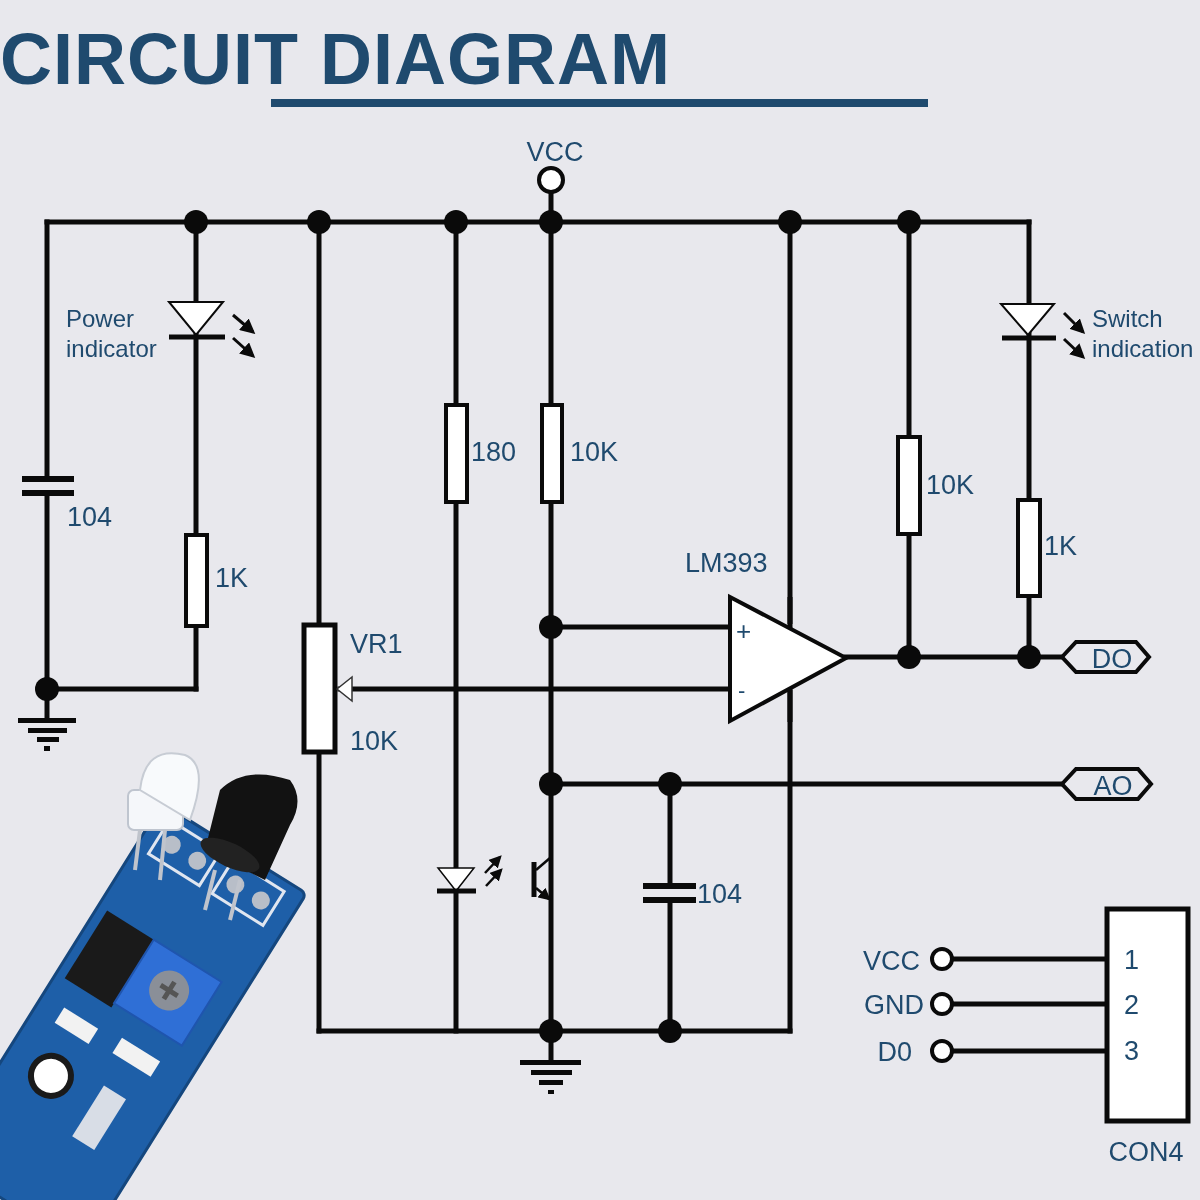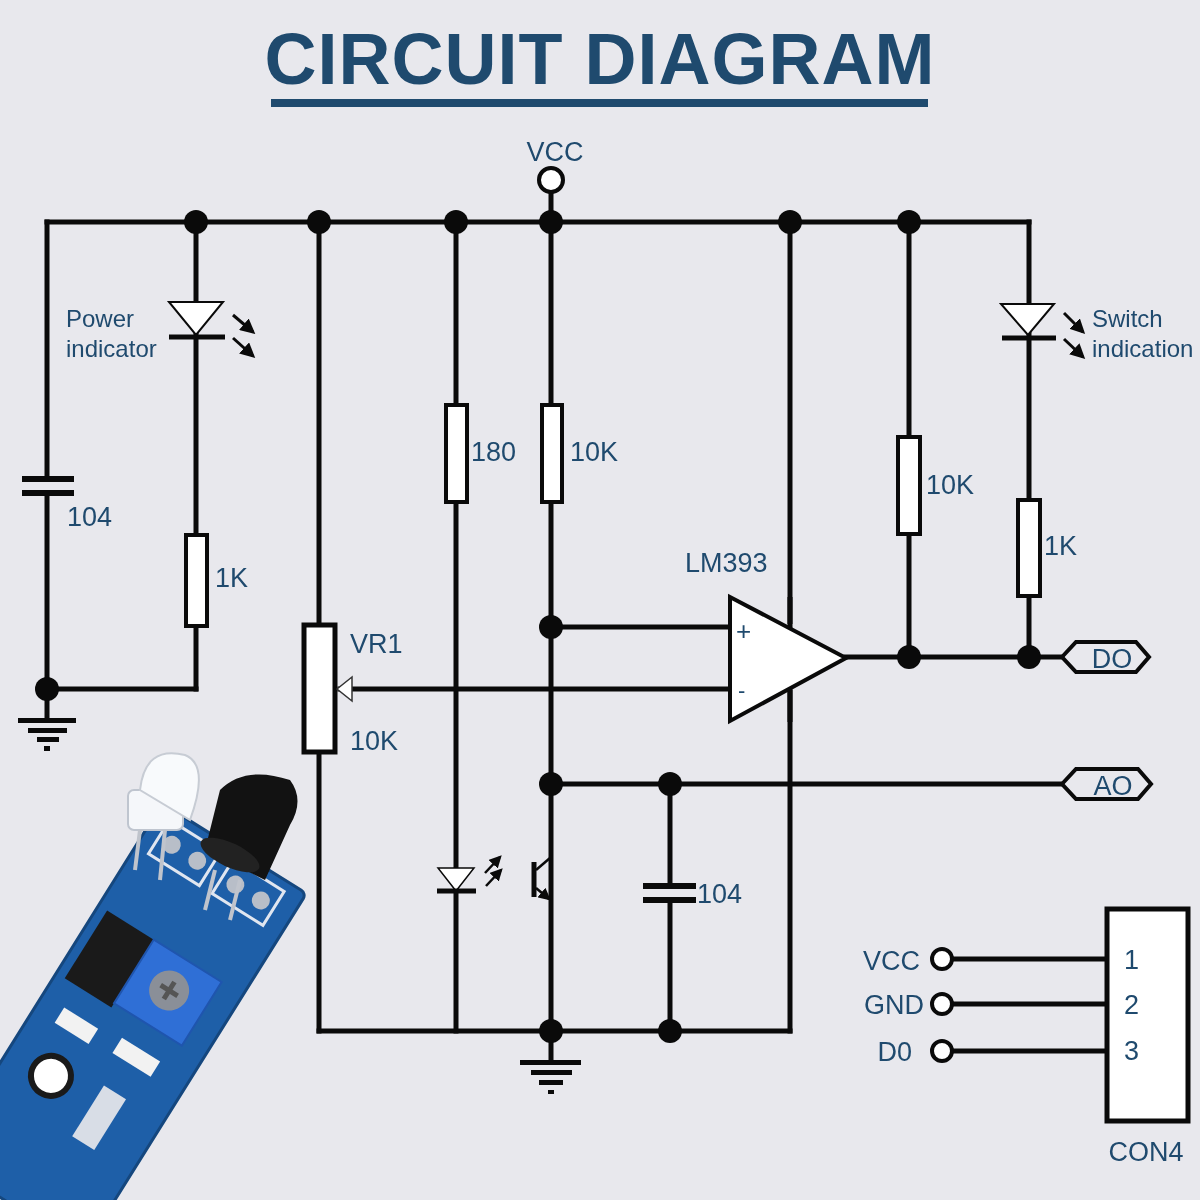--- a/index.html
+++ b/index.html
@@ -1,18 +1,18 @@
 <!DOCTYPE html>
 <html><head>
   <meta charset="utf-8">
   <style>
     html, body { margin: 0; padding: 0; background: #e8e8ed; }
     body { width: 1200px; height: 1200px; position: relative; overflow: hidden; font-family: "Liberation Sans", sans-serif; }
     #stage { position: absolute; left: 0; top: 0; width: 1200px; height: 1200px; }
-    .title { position: absolute; left: 0; top: 18px; width: 1200px; text-align: center; font-family: "Liberation Sans", sans-serif; font-weight: bold; font-size: 72px; color: #1f4a6e; letter-spacing: 1px; }
+    .title { position: absolute; left: 0; top: 18px; width: 1200px; text-align: left; font-family: "Liberation Sans", sans-serif; font-weight: bold; font-size: 72px; color: #1f4a6e; letter-spacing: 1px; }
     .title-underline { position: absolute; left: 271px; top: 99px; width: 657px; height: 8px; background: #1f4a6e; }
     svg text { font-family: "Liberation Sans", sans-serif; fill: #1f4a6e; }
     .lbl { font-size: 27px; }
     .lbl-sm { font-size: 24px; }
   </style>
 </head>
 <body>
 
 <div id="stage">
   <div class="title">CIRCUIT DIAGRAM</div>

